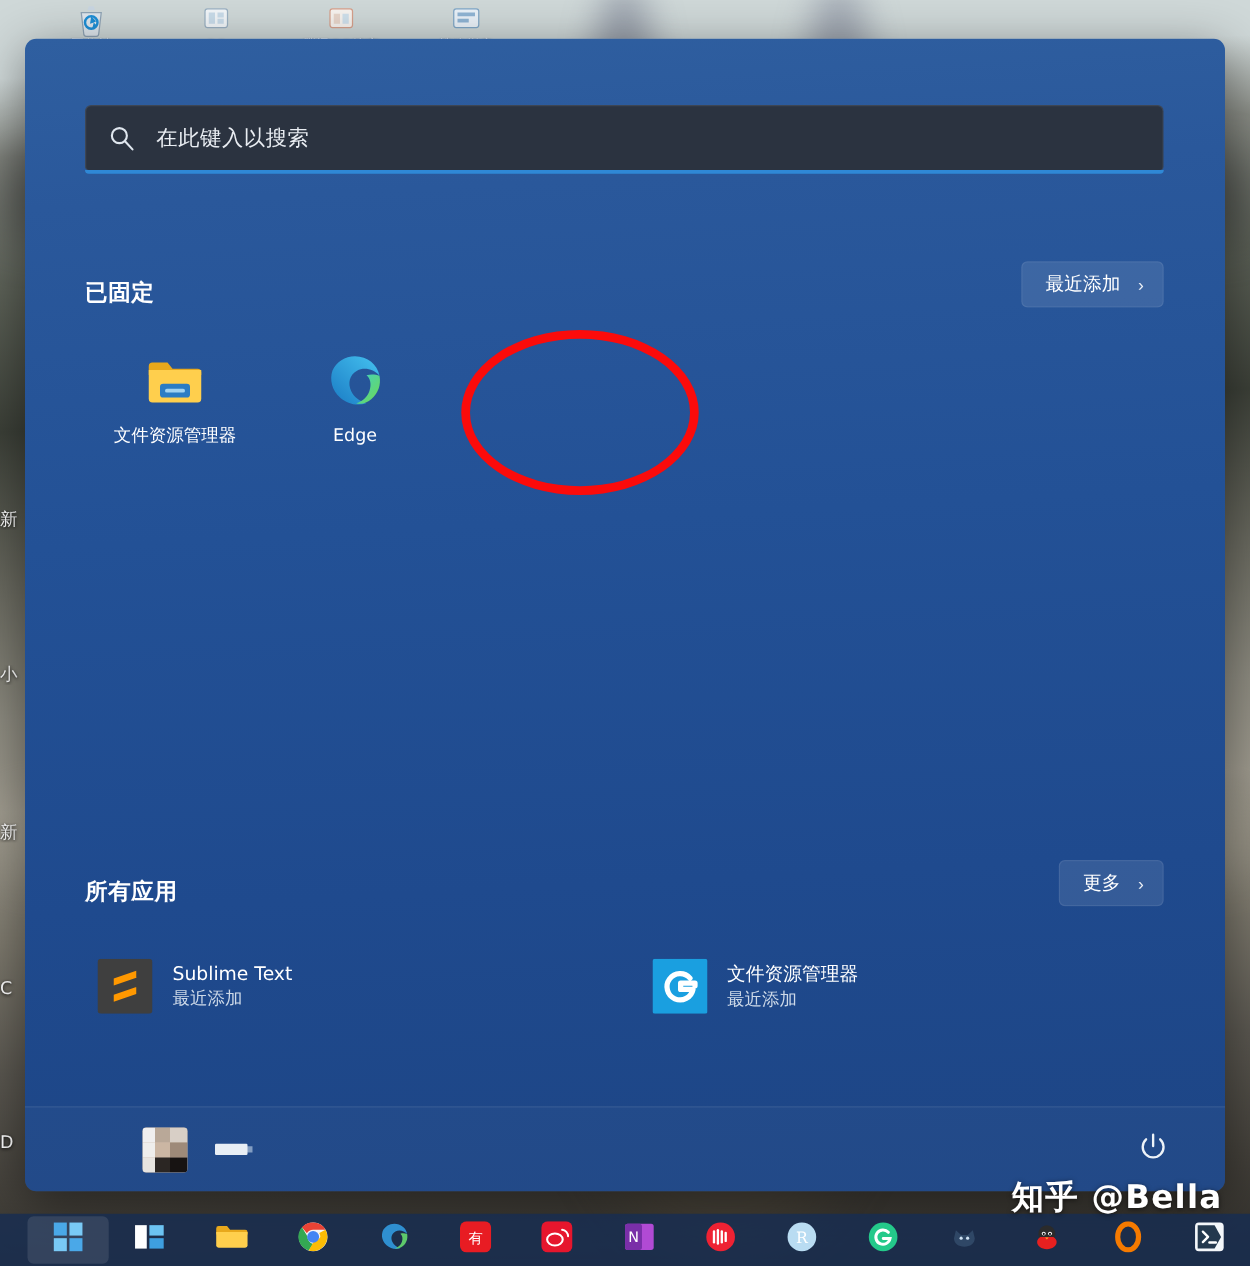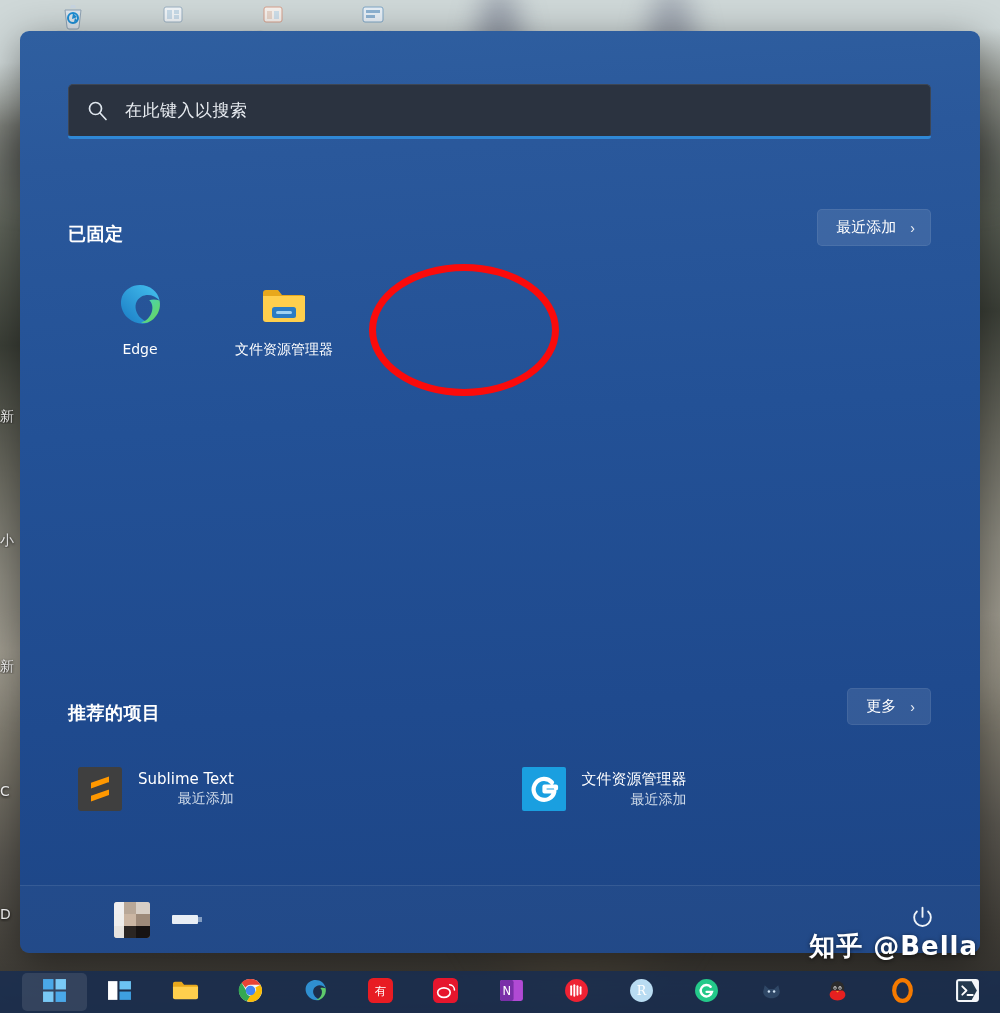--- a/index.html
+++ b/index.html
@@ -133,21 +133,21 @@
   
   #rec-list {
     position: absolute; left: 48px; top: 728px; width: 863px;
     display: grid; grid-template-columns: 1fr 1fr; column-gap: 24px;
   }
   .rec {
     display: flex; align-items: center; gap: 16px;
     padding: 8px 10px; border-radius: 5px; cursor: default;
   }
   .rec .ric { width: 44px; height: 44px; flex: none; }
-  .rec .rtxt { display: flex; flex-direction: column; gap: 2px; align-items: flex-end; }
+  .rec .rtxt { display: flex; flex-direction: column; gap: 2px; }
   .rec .rname { font-size: 15px; color: #fff; font-family: "DejaVu Sans", sans-serif; }
   .rec .rsub  { font-size: 14px; color: #cdd9e8; font-family: "DejaVu Sans", sans-serif; }
 
   
   #user-bar {
     position: absolute; left: 0; bottom: 0; width: 960px; height: 68px;
     border-top: 1px solid rgba(255,255,255,.09);
     background: rgba(255,255,255,.025);
     display: flex; align-items: center; justify-content: space-between;
     padding: 0 36px 0 94px;
@@ -183,21 +183,21 @@
     padding-left: 22px; gap: 0px;
   }
   .tb-item {
     width: 66px; height: 38px; display: flex; align-items: center; justify-content: center;
     border-radius: 5px; cursor: default;
   }
   .tb-item.active { background: rgba(255,255,255,.10); }
 
   
   #watermark {
-    position: absolute; right: 22px; bottom: 49px;
+    position: absolute; right: 22px; bottom: 38px;
     font-size: 26px; color: #ffffff; font-weight: bold;
     font-family: "DejaVu Sans", sans-serif;
     text-shadow: 0 1px 4px rgba(0,0,0,.6);
     letter-spacing: 1px;
   }
 </style>
 </head>
 <body>
 
 <div id="desktop">
@@ -278,20 +278,32 @@
 
     <div class="sec-row" style="top:178px">
       <div class="sec-title">已固定</div>
       <div class="pill">
         <span>最近添加</span>
         <span class="chev">›</span>
       </div>
     </div>
 
     <div id="pinned-grid">
+
+      <div class="pin">
+        <div class="ic">
+          <svg width="50" height="44" viewBox="0 0 50 44">
+            <path d="M4 10a3 3 0 0 1 3-3h12l4 5h20a3 3 0 0 1 3 3v2H4z" fill="#e8a81c"></path>
+            <path d="M4 13h42v23a3 3 0 0 1-3 3H7a3 3 0 0 1-3-3z" fill="#ffcf4d"></path>
+            <rect x="13" y="24" width="24" height="11" rx="2.5" fill="#2b7cc4"></rect>
+            <rect x="17" y="28" width="16" height="3" rx="1.5" fill="#9fd2f2"></rect>
+          </svg>
+        </div>
+        <div class="lbl">文件资源管理器</div>
+      </div>
 
       <div class="pin">
         <div class="ic">
           <svg width="48" height="48" viewBox="0 0 48 48">
             <defs>
               <linearGradient id="eg1" x1="0" y1="1" x2="1" y2="0">
                 <stop offset="0" stop-color="#1a7bc4"></stop>
                   <stop offset="1" stop-color="#45c2f0"></stop>
               </linearGradient>
               <linearGradient id="eg2" x1="0" y1="0" x2="1" y2="1">
@@ -299,37 +311,25 @@
                   <stop offset="1" stop-color="#6fd94f"></stop>
               </linearGradient>
             </defs>
             <path d="M24 4c10 0 18 6.6 19.6 15.6C39 14 31 12.6 25.6 15.6c-6 3.4-7.6 10-4.6 16.4 2 4.4 6.6 8 12 9.6C26 44 18 42.4 12 37 5.8 31.4 3.4 23 6 15.4 9 8.6 16 4 24 4z" fill="url(#eg1)"></path>
             <path d="M43.6 19.6c1.4 7.4-1.2 14-6.4 18.6-3.6 3.2-8 4.6-12.2 3.4 5.4-1.6 9-5.2 10.6-10 1.8-5.4.6-9.8-2.4-12.4 3.2-1 7.2-.8 10.4.4z" fill="url(#eg2)"></path>
           </svg>
         </div>
         <div class="lbl">Edge</div>
       </div>
 
-      <div class="pin">
-        <div class="ic">
-          <svg width="50" height="44" viewBox="0 0 50 44">
-            <path d="M4 10a3 3 0 0 1 3-3h12l4 5h20a3 3 0 0 1 3 3v2H4z" fill="#e8a81c"></path>
-            <path d="M4 13h42v23a3 3 0 0 1-3 3H7a3 3 0 0 1-3-3z" fill="#ffcf4d"></path>
-            <rect x="13" y="24" width="24" height="11" rx="2.5" fill="#2b7cc4"></rect>
-            <rect x="17" y="28" width="16" height="3" rx="1.5" fill="#9fd2f2"></rect>
-          </svg>
-        </div>
-        <div class="lbl">文件资源管理器</div>
-      </div>
-
 
     </div>
 
     <div class="sec-row" style="top:657px">
-      <div class="sec-title">推荐的项目</div>
+      <div class="sec-title">所有应用</div>
       <div class="pill">
         <span>更多</span>
         <span class="chev">›</span>
       </div>
     </div>
 
     <div id="rec-list">
 
       <div class="rec">
         <div class="ric">

